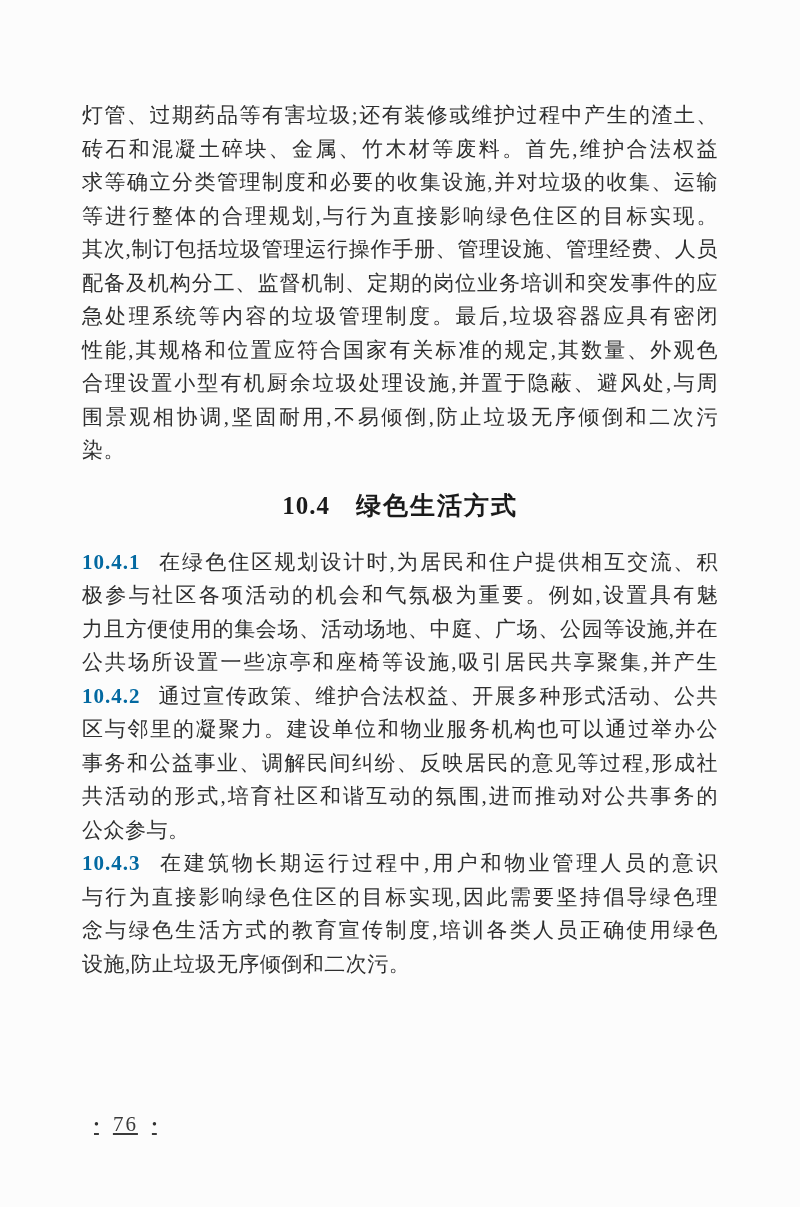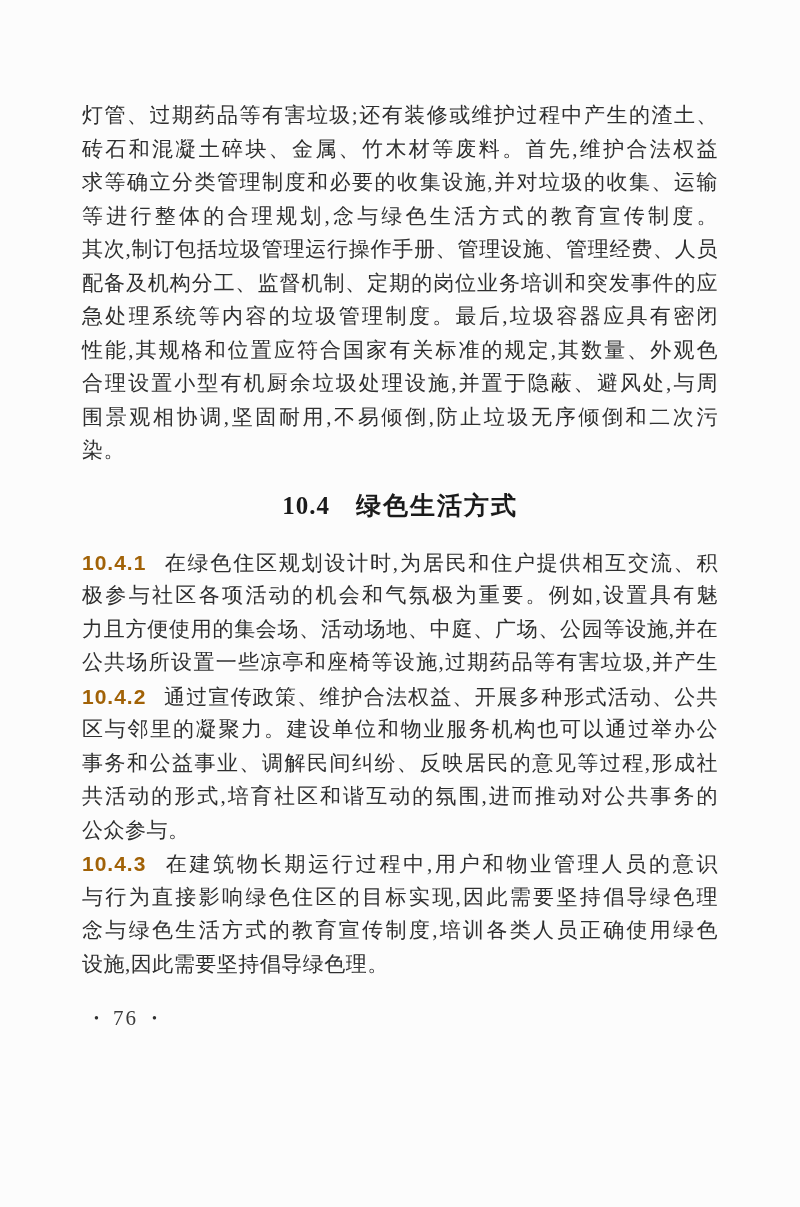--- a/index.html
+++ b/index.html
@@ -37,24 +37,24 @@
     text-justify: inter-character;
     letter-spacing: 0.5px;
     color: #2f2f2f;
   }
   .line.last {
     text-align-last: left;
     -moz-text-align-last: left;
   }
   .pnum {
     font-weight: bold;
-    color: #a16207;
+    color: #0369a1;
     margin-right: 17px;
     letter-spacing: 1px;
-    font-family: Liberation Sans, sans-serif;
+    font-family: Liberation Serif, serif;
   }
   .heading {
     margin: 21px 0 23px 0;
     text-align: right;
     text-align-last: center;
     -moz-text-align-last: center;
     font-weight: bold;
     font-size: 25px;
     line-height: 34px;
     height: 34px;
@@ -64,70 +64,71 @@
   .h-num {
     margin-right: 26px;
     letter-spacing: 1px;
   }
   .h-title {
     letter-spacing: 2px;
   }
   .footer {
     position: absolute;
     left: 94px;
-    top: 1004px;
+    top: 1110px;
     font-size: 21px;
     color: #3a3a3a;
     line-height: 28px;
+    text-decoration: underline;
   }
   .footer .dot {
     font-size: 14px;
     vertical-align: 2px;
     color: #2f2f2f;
   }
   .footer .num {
     margin: 0 14px;
     letter-spacing: 2px;
   }
 </style>
 </head>
 <body>
 
 <div class="page">
   <div class="content">
       <div class="para">
         <div class="line">灯管、过期药品等有害垃圾;还有装修或维护过程中产生的渣土、</div>
         <div class="line">砖石和混凝土碎块、金属、竹木材等废料。首先,维护合法权益</div>
         <div class="line">求等确立分类管理制度和必要的收集设施,并对垃圾的收集、运输</div>
-        <div class="line">等进行整体的合理规划,念与绿色生活方式的教育宣传制度。</div>
+        <div class="line">等进行整体的合理规划,与行为直接影响绿色住区的目标实现。</div>
         <div class="line">其次,制订包括垃圾管理运行操作手册、管理设施、管理经费、人员</div>
         <div class="line">配备及机构分工、监督机制、定期的岗位业务培训和突发事件的应</div>
         <div class="line">急处理系统等内容的垃圾管理制度。最后,垃圾容器应具有密闭</div>
         <div class="line">性能,其规格和位置应符合国家有关标准的规定,其数量、外观色</div>
         <div class="line">合理设置小型有机厨余垃圾处理设施,并置于隐蔽、避风处,与周</div>
         <div class="line">围景观相协调,坚固耐用,不易倾倒,防止垃圾无序倾倒和二次污</div>
         <div class="line last">染。</div>
       </div>
       <div class="heading"><span class="h-num">10.4</span><span class="h-title">绿色生活方式</span></div>
       <div class="para">
         <div class="line"><b class="pnum">10.4.1</b>在绿色住区规划设计时,为居民和住户提供相互交流、积</div>
         <div class="line">极参与社区各项活动的机会和气氛极为重要。例如,设置具有魅</div>
         <div class="line">力且方便使用的集会场、活动场地、中庭、广场、公园等设施,并在</div>
-        <div class="line">公共场所设置一些凉亭和座椅等设施,过期药品等有害垃圾,并产生</div>
+        <div class="line">公共场所设置一些凉亭和座椅等设施,吸引居民共享聚集,并产生</div>
       </div>
       <div class="para">
         <div class="line"><b class="pnum">10.4.2</b>通过宣传政策、维护合法权益、开展多种形式活动、公共</div>
         <div class="line">区与邻里的凝聚力。建设单位和物业服务机构也可以通过举办公</div>
         <div class="line">事务和公益事业、调解民间纠纷、反映居民的意见等过程,形成社</div>
         <div class="line">共活动的形式,培育社区和谐互动的氛围,进而推动对公共事务的</div>
         <div class="line last">公众参与。</div>
       </div>
       <div class="para">
         <div class="line"><b class="pnum">10.4.3</b>在建筑物长期运行过程中,用户和物业管理人员的意识</div>
         <div class="line">与行为直接影响绿色住区的目标实现,因此需要坚持倡导绿色理</div>
         <div class="line">念与绿色生活方式的教育宣传制度,培训各类人员正确使用绿色</div>
-        <div class="line last">设施,因此需要坚持倡导绿色理。</div>
+        <div class="line last">设施,防止垃圾无序倾倒和二次污。</div>
       </div>
     </div>
   <div class="footer">
     <span class="dot">•</span><span class="num">76</span><span class="dot">•</span>
   </div>
 </div>
 
 </body></html>

